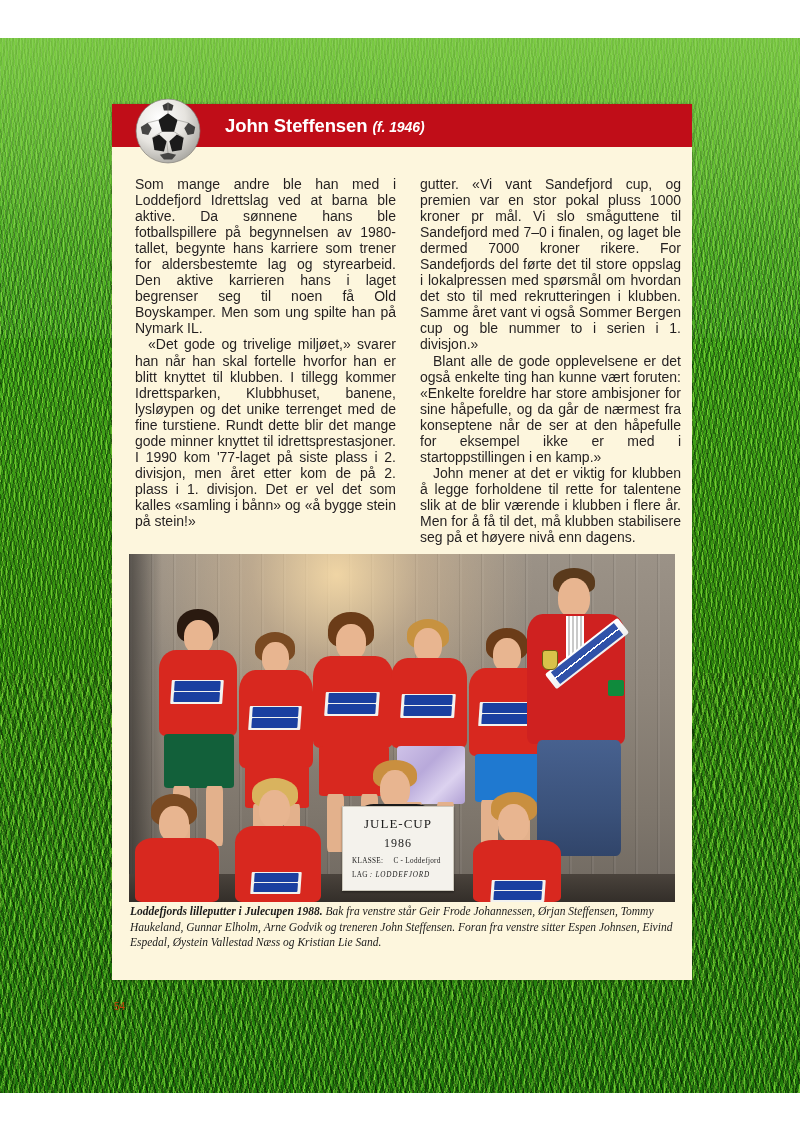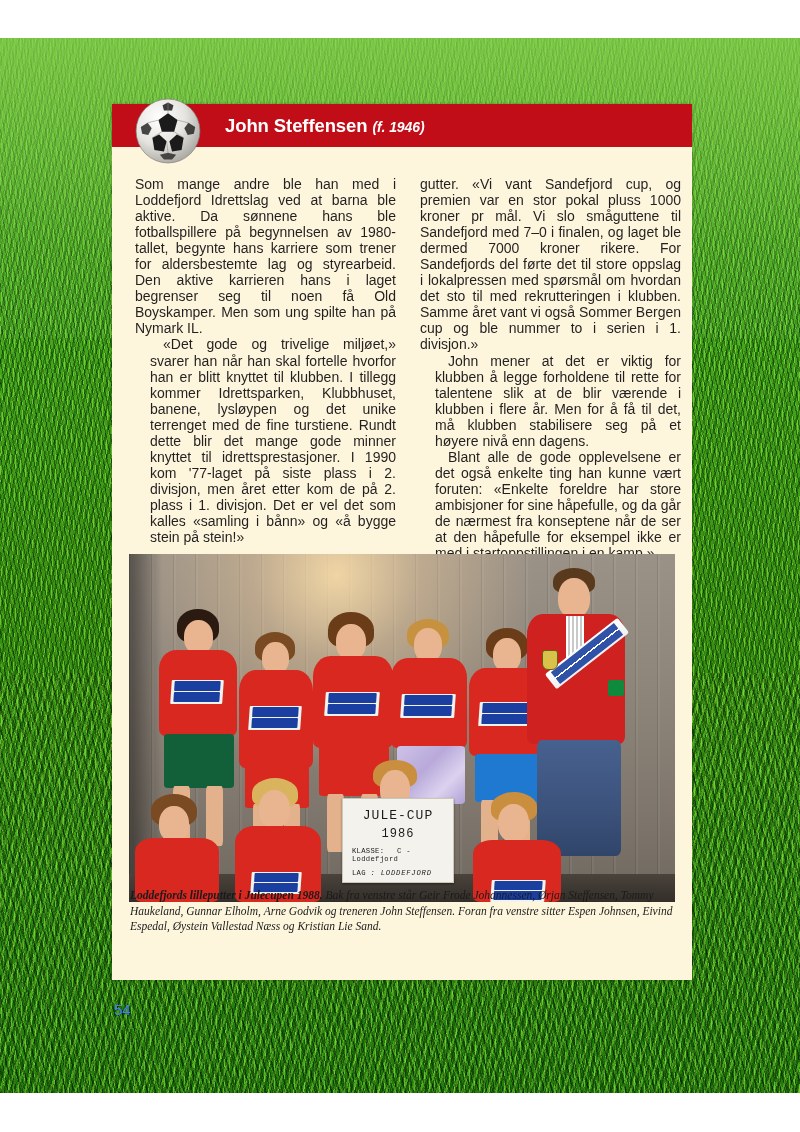--- a/index.html
+++ b/index.html
@@ -135,21 +135,20 @@
     color: #231f20;
     text-align: justify;
     -webkit-hyphens: none;
     hyphens: none;
   }
   .col p {
     margin: 0;
   }
   .col p.ind {
     text-indent: 13px;
-    margin-left: 15px;
   }
 
   
   #photo {
     position: absolute;
     left: 17px;
     top: 450px;
     width: 546px;
     height: 348px;
     overflow: hidden;
@@ -226,58 +225,58 @@
   #coach-jeans {
     position:absolute;
     background: linear-gradient(180deg,#47618f 0%, #3b527b 60%, #31456a 100%);
     border-radius: 6%;
   }
 
   
   #sign {
     position: absolute;
     left: 213px;
-    top: 244px;
+    top: 252px;
     width: 110px;
     height: 83px;
     background: #f4f2ec;
     border: 1px solid #cbc7bb;
     box-shadow: 0 1px 2px rgba(0,0,0,0.4);
     color: #1b1b1b;
     text-align: center;
-    font-family: Liberation Mono, monospace;
+    font-family: Liberation Serif, serif;
   }
   #sign .s-title { font-size: 13px; letter-spacing: 1px; margin-top: 9px; }
   #sign .s-year  { font-size: 12px; letter-spacing: 1px; margin-top: 4px; }
   #sign .s-row   { font-size: 7.2px; text-align: left; margin-left: 9px; margin-top: 6px; letter-spacing:.3px;}
   #sign .s-row .v { margin-left: 8px; }
   #sign .s-row .vhand { font-style: italic; letter-spacing: .8px;}
 
   
   #caption {
     position: absolute;
     left: 18px;
-    top: 784px;
+    top: 800px;
     width: 552px;
     font-family: "Liberation Serif", serif;
     font-style: italic;
     font-size: 11.5px;
     line-height: 15.6px;
     color: #1a1a1a;
     text-align: left;
   }
   #caption .lead { font-weight: bold; font-style: italic; }
 
   
   #page-number {
     position: absolute;
     left: 114px;
     top: 1001px;
-    color: #3b82f6;
-    font-size: 15px;
+    color: #c2410c;
+    font-size: 10px;
     font-family: "Liberation Sans", sans-serif;
     text-shadow: 0 1px 1px rgba(0,0,0,0.35);
   }
 </style>
 </head>
 <body>
 
 <div id="page">
 
   <div id="grass"></div>
@@ -317,22 +316,22 @@
       <span class="byear">(f. 1946)</span>
     </div>
 
     <div id="columns">
       <div class="col">
         <p>Som mange andre ble han med i Loddefjord Idrettslag ved at barna ble aktive. Da sønnene hans ble fotballspillere på begynnelsen av 1980-tallet, begynte hans karriere som trener for aldersbestemte lag og styrearbeid. Den aktive karrieren hans i laget begrenser seg til noen få Old Boyskamper. Men som ung spilte han på Nymark IL.</p>
         <p class="ind">«Det gode og trivelige miljøet,» svarer han når han skal fortelle hvorfor han er blitt knyttet til klubben. I tillegg kommer Idrettsparken, Klubbhuset, banene, lysløypen og det unike terrenget med de fine turstiene. Rundt dette blir det mange gode minner knyttet til idrettsprestasjoner. I 1990 kom '77-laget på siste plass i 2. divisjon, men året etter kom de på 2. plass i 1. divisjon. Det er vel det som kalles «samling i bånn» og «å bygge stein på stein!»</p>
       </div>
       <div class="col">
         <p>gutter. «Vi vant Sandefjord cup, og premien var en stor pokal pluss 1000 kroner pr mål. Vi slo småguttene til Sandefjord med 7–0 i finalen, og laget ble dermed 7000 kroner rikere. For Sandefjords del førte det til store oppslag i lokalpressen med spørsmål om hvordan det sto til med rekrutteringen i klubben. Samme året vant vi også Sommer Bergen cup og ble nummer to i serien i 1. divisjon.»</p>
+        <p class="ind">Blant alle de gode opplevelsene er det også enkelte ting han kunne vært foruten: «Enkelte foreldre har store ambisjoner for sine håpefulle, og da går de nærmest fra konseptene når de ser at den håpefulle for eksempel ikke er med i startoppstillingen i en kamp.»</p>
         <p class="ind">John mener at det er viktig for klubben å legge forholdene til rette for talentene slik at de blir værende i klubben i flere år. Men for å få til det, må klubben stabilisere seg på et høyere nivå enn dagens.</p>
-        <p class="ind">Blant alle de gode opplevelsene er det også enkelte ting han kunne vært foruten: «Enkelte foreldre har store ambisjoner for sine håpefulle, og da går de nærmest fra konseptene når de ser at den håpefulle for eksempel ikke er med i startoppstillingen i en kamp.»</p>
       </div>
     </div>
 
     <div id="photo">
       <div class="photo-wall"></div>
       <div class="photo-floor"></div>
 
       <div class="kid">
         <div class="hair" style="left:48px;top:55px;width:42px;height:34px;background:#2a1a10;"></div>
         <div class="head" style="left:55px;top:66px;width:29px;height:34px;"></div>

